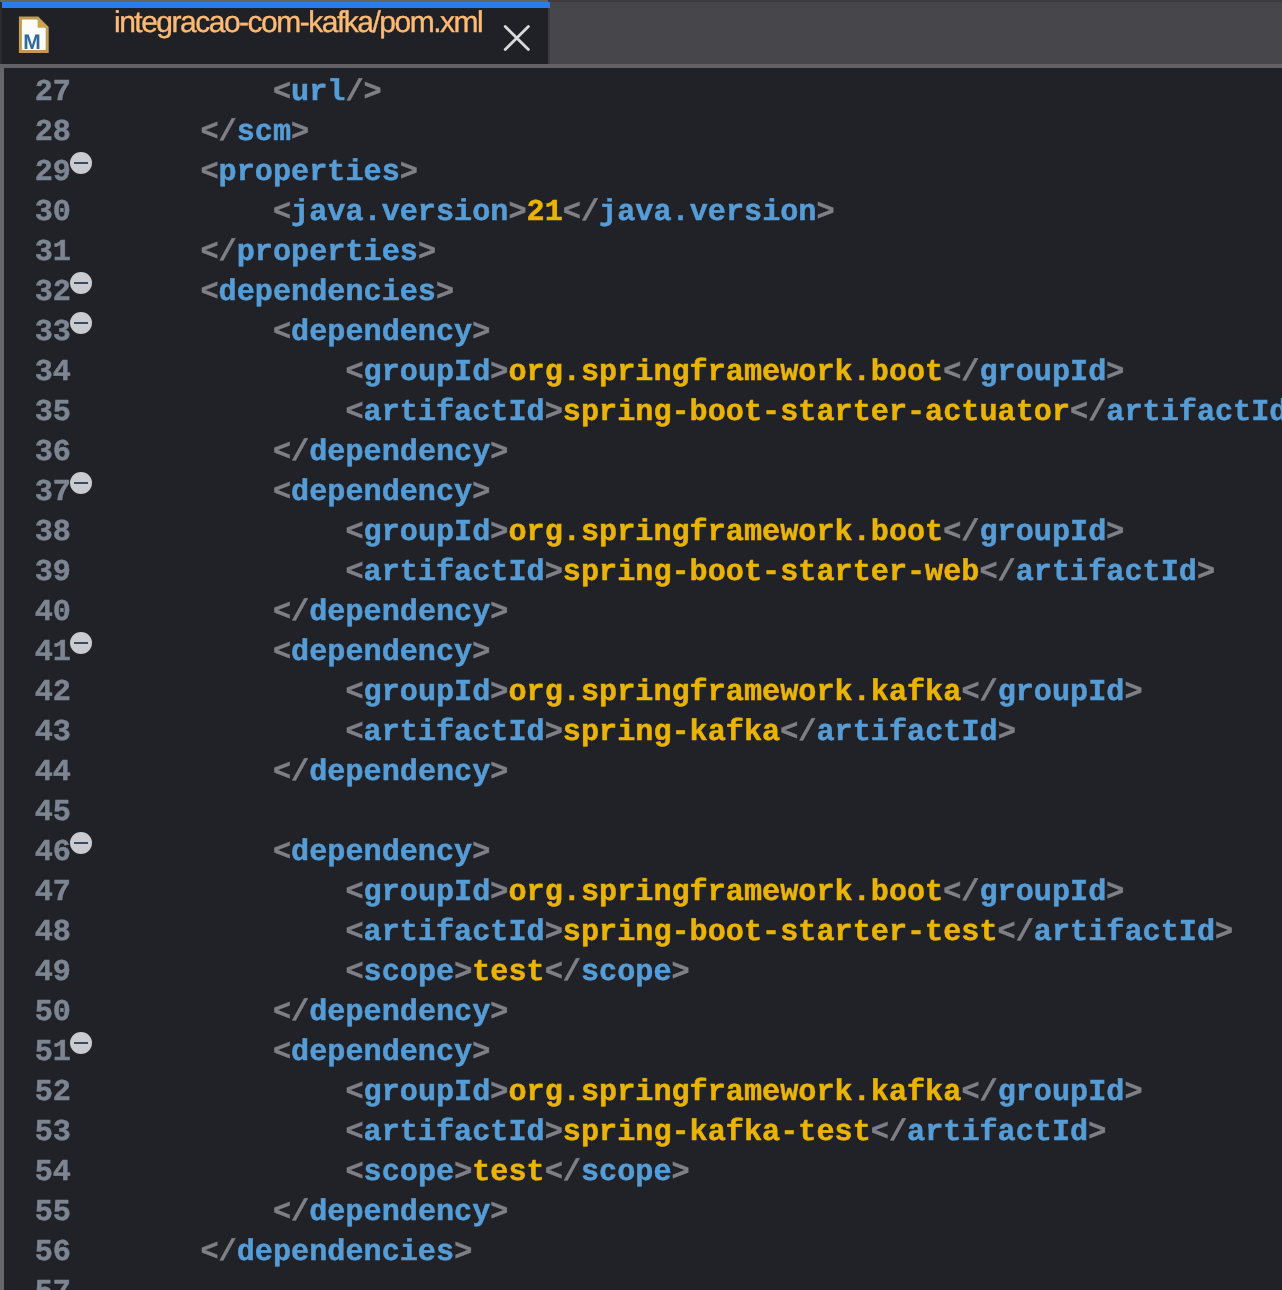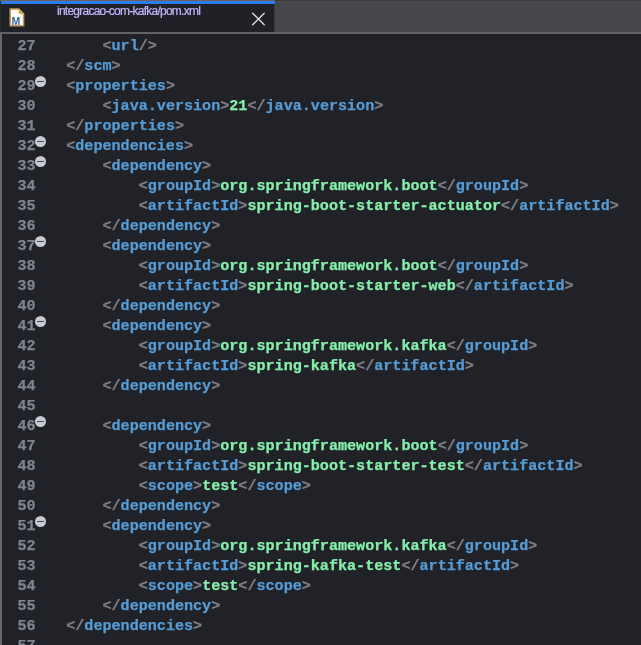--- a/index.html
+++ b/index.html
@@ -8,39 +8,39 @@
 
   
   .tabbar { position:absolute; left:0; top:0; width:641px; height:32px; background:#202127; }
   .tabbar-right { position:absolute; left:274px; top:0; width:367px; height:32px;
                   background:#47474b; border-left:1px solid #3c3c40; }
   .toprow-left { position:absolute; left:0; top:0; width:274px; height:1px; background:#6b645c; }
   .toprow-right { position:absolute; left:274px; top:0; width:367px; height:1px; background:#3b3b40; }
   .bluebar { position:absolute; left:1px; top:1px; width:273.5px; height:2.6px; background:#2b7de9; }
   .sep { position:absolute; left:0; top:31.5px; width:641px; height:2px; background:#626266; }
   .tablabel { position:absolute; left:57px; top:4px; height:14px; display:flex; align-items:center;
-              color:#c4b5fd; font-size:12px; letter-spacing:-0.75px; white-space:pre; -webkit-text-stroke:0.2px; }
+              color:#fdba74; font-size:15px; letter-spacing:-0.75px; white-space:pre; -webkit-text-stroke:0.2px; }
   .tabicon { position:absolute; left:9px; top:8px; }
   .closex { position:absolute; left:251px; top:12px; }
 
   
   .sliver { position:absolute; left:0; top:33.5px; width:2px; height:611.5px; background:#67676a; }
   .slivertop { position:absolute; left:0; top:1px; width:1px; height:31px; background:#2a2a2e; }
 
   
   .editor { position:absolute; left:0; top:36.4px; width:641px;
             -webkit-text-stroke:0.25px;
             font-family:"Liberation Mono", monospace; font-size:15.1px; line-height:20px;
             white-space:pre; }
   .row { height:20px; position:relative;font-weight:bold; }
   .ln { position:absolute; left:0; top:0; width:35.5px; text-align:right; color:#7c8591; }
-  .cd { position:absolute; left:30px; top:0; }
+  .cd { position:absolute; left:64px; top:0; }
   .p { color:#7f7f87; }
   .t { color:#569cd6; }
-  .x { color:#86efac;text-align:right; }
+  .x { color:#eab308;text-align:right; }
   .fold { position:absolute; left:34.7px; top:-0.6px; width:11.4px; height:11.4px;
           background:#c9cbcf; border-radius:50%; }
   .fold::after { content:""; position:absolute; left:2.2px; top:4.9px; width:7px; height:1.6px;
                  background:#3c4a66; }
 </style>
 </head>
 <body>
 
 <div class="tabbar"></div>
 <div class="tabbar-right"></div>

